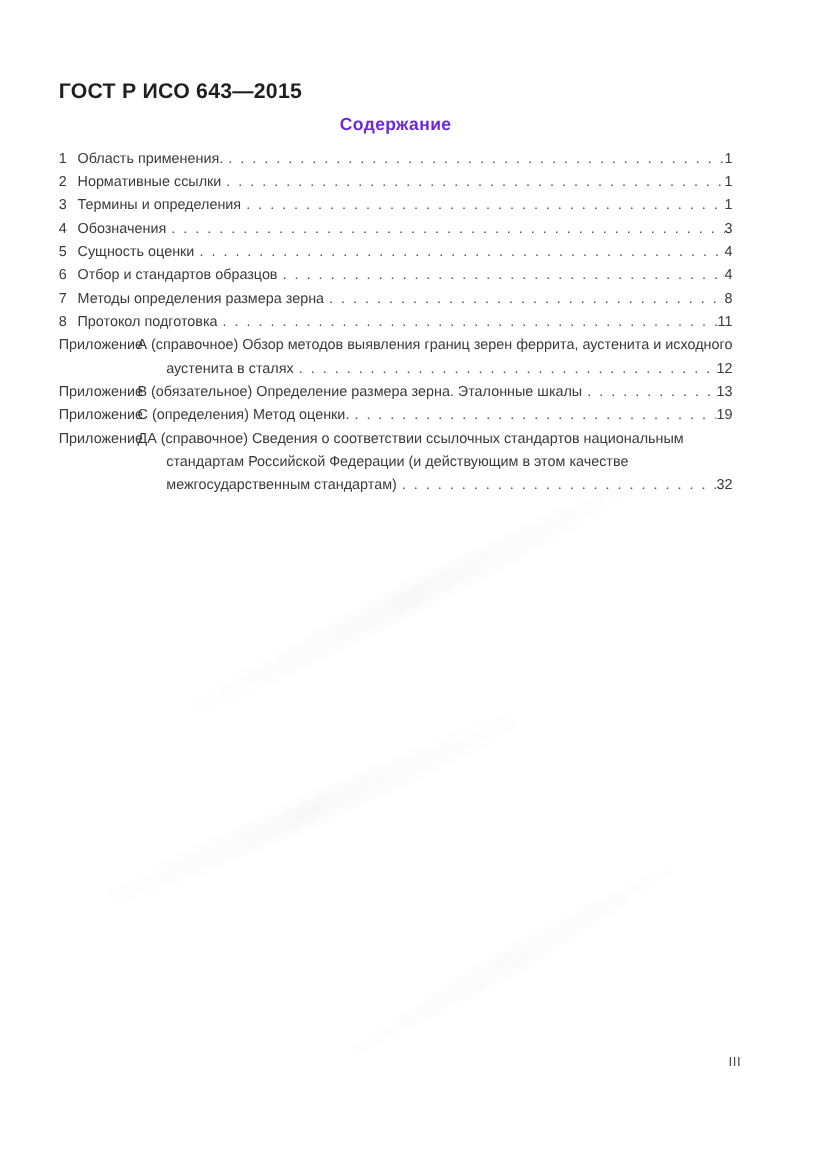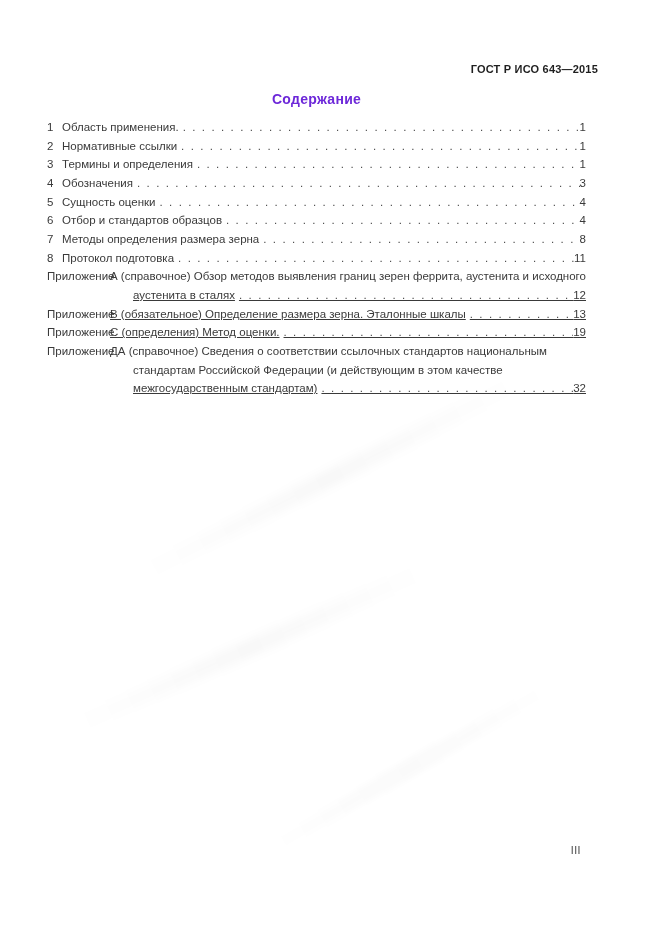--- a/index.html
+++ b/index.html
@@ -24,24 +24,23 @@
     transform: rotate(-27deg);
     pointer-events: none;
   }
   .streak.s1 { left: 120px; top: 470px; width: 420px; }
   .streak.s2 { left: 60px;  top: 640px; width: 380px; transform: rotate(-24deg); }
   .streak.s3 { left: 230px; top: 760px; width: 360px; transform: rotate(-30deg); opacity: .8; }
 
   .doc-header {
     position: absolute;
     top: 63px;
-    left: 59px;
+    left: 47px;
     width: 539px;
-    text-align: right;
-    font-size: 11px;
+    font-size: 17px;
     font-weight: bold;
     color: #1f1f1f;
     letter-spacing: 0.2px;
   }
   .doc-title {
     position: absolute;
     top: 91px;
     left: 47px;
     width: 539px;
     text-align: center;
@@ -91,26 +90,25 @@
     position: absolute;
     left: 0;
     top: 0;
     white-space: nowrap;
   }
   .app-line { white-space: nowrap; }
   .app-line.cont { margin-left: 23px; }
   .app-line.last {
     display: flex;
     align-items: baseline;
-    text-decoration: underline;
   }
   .footer-page-num {
     position: absolute;
     top: 844px;
-    left: 0;
+    left: 12px;
     width: 581px;
     text-align: right;
     font-size: 10.5px;
     color: #454545;
     letter-spacing: 0.5px;
   }
 </style>
 </head>
 <body>
 

